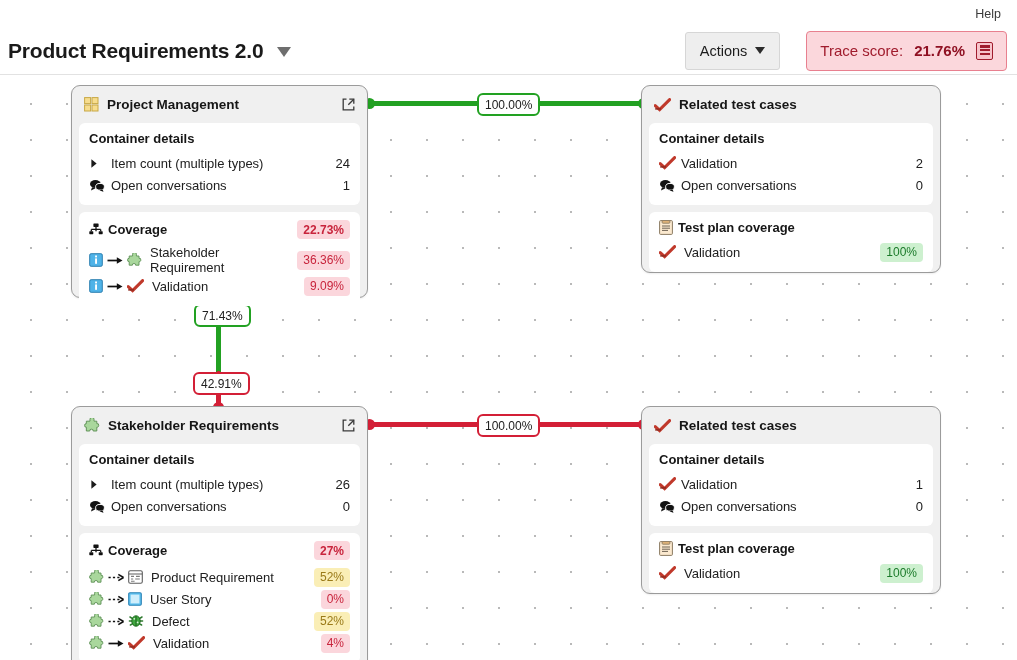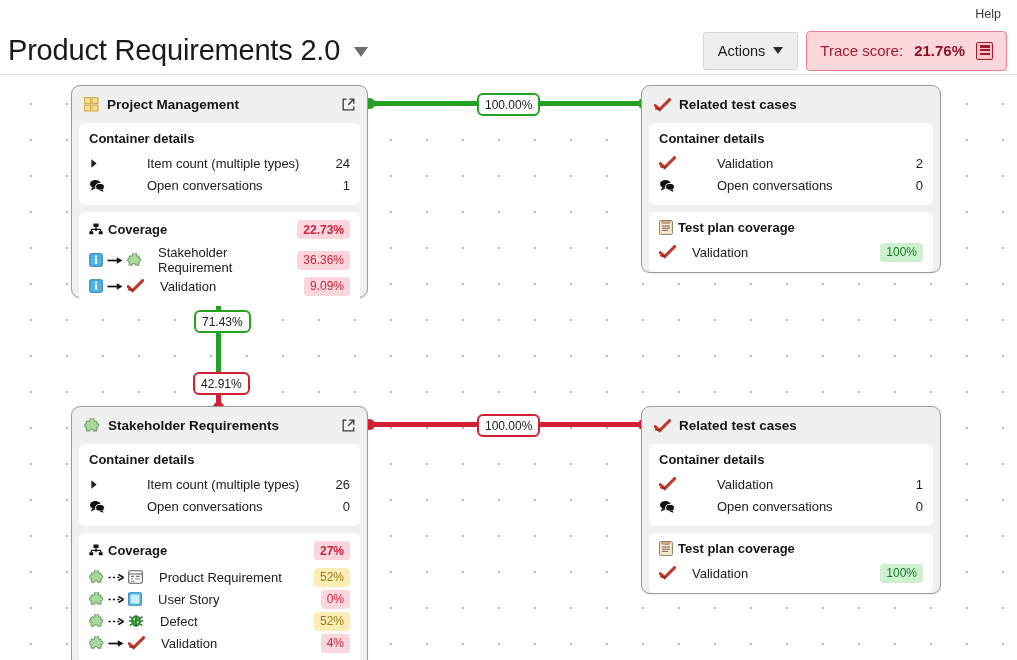--- a/index.html
+++ b/index.html
@@ -34,30 +34,30 @@
   
   .titlerow {
     position: absolute; top: 27px; left: 0;
     width: 1017px; height: 48px;
     display: flex; align-items: center;
     padding: 0 10px 0 8px;
     background: #ffffff;
     border-bottom: 1px solid #e2e2e2;
   }
   .page-title {
-    font-size: 29px; font-weight: 400; color: #1a1a1a;
+    font-size: 21px; font-weight: 700; color: #1a1a1a;
     letter-spacing: -0.2px; white-space: nowrap;
   }
   .title-caret {
     width: 0; height: 0; margin-left: 14px; margin-top: 3px;
     border-left: 7.5px solid transparent;
     border-right: 7.5px solid transparent;
     border-top: 10px solid #6e6e6e;
   }
-  .title-right { margin-left: auto; display: flex; align-items: center; gap: 8px; }
+  .title-right { margin-left: auto; display: flex; align-items: center; gap: 26px; }
   .actions-btn {
     display: flex; align-items: center; gap: 8px;
     height: 38px; padding: 0 14px;
     background: #eeeeee;
     border: 1px solid #d6d6d6;
     border-radius: 3px;
     font-size: 14.5px; color: #1c1c1c;
     cursor: pointer;
   }
   .actions-caret {
@@ -126,31 +126,30 @@
     font-size: 13px; font-weight: bold; color: #161616;
     margin-bottom: 6px; display: flex; align-items: center;
   }
   .panel-title .pt-icon { margin-right: 5px; display:flex; align-items:center; }
   .panel-title .pt-spacer { margin-left: auto; }
 
   .row {
     display: flex; align-items: center;
     font-size: 13px; color: #202020;
     min-height: 22px;
-    gap: 36px;
   }
   .row .r-icon { width: 20px; display: flex; align-items: center; flex: 0 0 auto; }
   .row .r-label { margin-left: 2px; }
   .row .r-value { margin-left: auto; font-size: 13px; color: #202020; }
 
   
   .cov-row { display: flex; align-items: center; font-size: 13px; min-height: 22px; }
   .cov-row .ic { display:flex; align-items:center; flex: 0 0 auto; }
   .cov-row .arw { margin: 0 4px; display:flex; align-items:center; flex:0 0 auto; }
-  .cov-row .clabel { margin-left: 16px; color: #202020; }
+  .cov-row .clabel { margin-left: 8px; color: #202020; }
   .cov-row .cbadge { margin-left: auto; }
 
   .badge {
     display: inline-block;
     padding: 1.5px 6px;
     border-radius: 4px;
     font-size: 12px;
     line-height: 16px;
   }
   .badge-red { background: #fbd6dc; color: #c8243c; }
@@ -214,21 +213,21 @@
 
 <div class="canvas">
 
   <div class="edge edge-h edge-green" style="left:368px; top:25px; width:276px;"></div>
   <div class="dot dot-green" style="left:364px; top:22px;"></div>
   <div class="dot dot-green" style="left:638px; top:22px;"></div>
   <div class="edge-label lbl-green" style="left:477px; top:17px;">100.00%</div>
 
   <div class="edge edge-v edge-green" style="left:216px; top:224px; width:5px; height:82px;"></div>
   <div class="dot dot-green" style="left:213px; top:220px;"></div>
-  <div class="edge-label lbl-green" style="left:194px; top:234px;">71.43%</div>
+  <div class="edge-label lbl-green" style="left:194px; top:228px;">71.43%</div>
 
   <div class="edge edge-v edge-red" style="left:216px; top:295px; width:5px; height:38px;"></div>
   <div class="dot dot-red" style="left:213px; top:326px;"></div>
   <div class="edge-label lbl-red" style="left:193px; top:296px;">42.91%</div>
 
   <div class="edge edge-h edge-red" style="left:368px; top:346px; width:276px;"></div>
   <div class="dot dot-red" style="left:364px; top:343px;"></div>
   <div class="dot dot-red" style="left:638px; top:343px;"></div>
   <div class="edge-label lbl-red" style="left:477px; top:338px;">100.00%</div>
 

